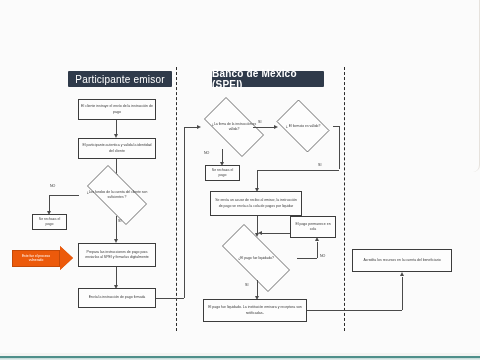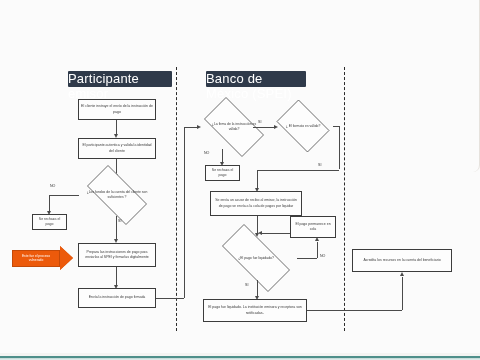--- a/index.html
+++ b/index.html
@@ -27,22 +27,22 @@
   .bottom-strip2{
     position:absolute;left:0;bottom:4px;width:480px;height:3px;
     background:#f4f4f2;
   }
 
   
   .lane-head{
     position:absolute;
     background:#2f3a4a;
     color:#ffffff;
-    display:flex;align-items:flex-start;justify-content:center;
-    font-size:13px;
+    display:flex;align-items:center;justify-content:center;
+    font-size:10px;
     letter-spacing:.2px;
     height:16px;
     border-radius:1px;
   }
 
   
   .lane-sep{
     position:absolute;
     width:0;
     border-left:1.4px dashed #2b2b2b;
@@ -130,21 +130,21 @@
 </head>
 <body>
 
 <div id="canvas">
 
   <div class="page-corner"></div>
 
   <div class="lane-head" style="left:68px;top:71px;width:104px;">
     <span>Participante emisor</span>
   </div>
-  <div class="lane-head" style="left:206px;top:71px;width:100px;">
+  <div class="lane-head" style="left:212px;top:71px;width:112px;font-weight:bold;">
     <span>Banco de México (SPEI)</span>
   </div>
 
   <div class="lane-sep" style="left:176px;top:67px;height:264px;"></div>
   <div class="lane-sep" style="left:344px;top:67px;height:264px;"></div>
 
   <div class="node" style="left:78px;top:99px;width:78px;height:21px;">
     <span>El cliente instruye el envío de la instrucción de pago</span>
   </div>
   <div class="ln v" style="left:116px;top:120px;height:15px;"></div>

